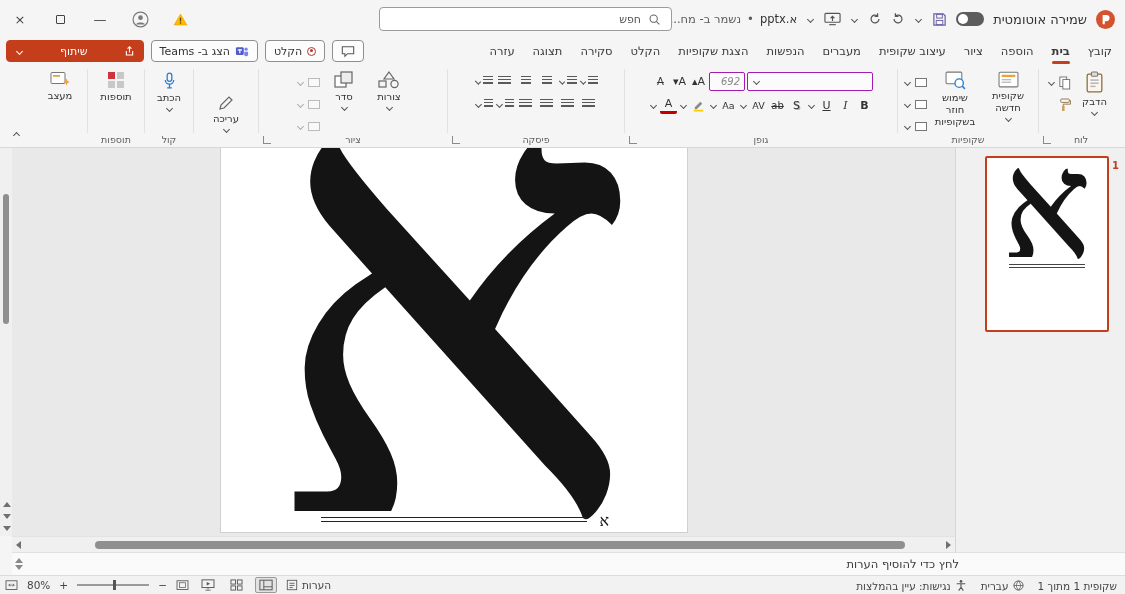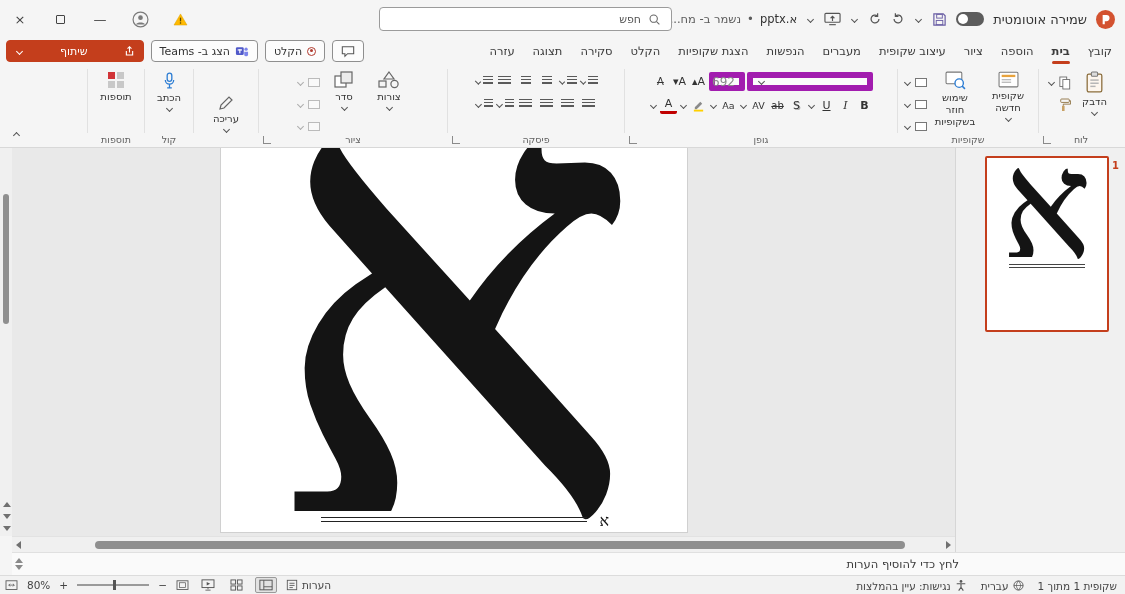--- a/index.html
+++ b/index.html
@@ -42,22 +42,22 @@
   .rlabel{position:absolute;bottom:2px;left:0;right:0;text-align:center;font-size:9.5px;color:#5f5f5f;}
   .gdiv{width:1px;background:#e1e1e1;margin:5px 0 14px;}
   .launch{position:absolute;left:4px;bottom:3px;width:8px;height:8px;border-left:1px solid #8a8a8a;border-bottom:1px solid #8a8a8a;}
   .bigbtn{display:flex;flex-direction:column;align-items:center;gap:2px;padding:4px 3px 0;border-radius:3px;min-width:42px;cursor:default;}
   .blbl{font-size:10px;line-height:1.2;text-align:center;color:#333;max-width:56px;}
   .smcol{display:flex;flex-direction:column;justify-content:flex-start;gap:7px;padding-top:8px;}
   .smbtn{display:flex;align-items:center;gap:3px;height:15px;cursor:default;}
   .mini-slide{width:12px;height:9px;border:1px solid #777;background:#fff;display:inline-block;}
   .fcol{display:flex;flex-direction:column;gap:5px;padding-top:5px;}
   .frow{display:flex;align-items:center;gap:2px;}
-  .combo{height:19px;border:6px solid #a21caf;background:#fbfbfb;border-radius:2px;display:flex;align-items:center;
-         justify-content:space-between;padding:0 4px;color:#8a8a8a;font-size:12px;}
+  .combo{height:19px;border:1px solid #a21caf;background:#fbfbfb;border-radius:2px;display:flex;align-items:center;
+         justify-content:space-between;padding:0 4px;color:#8a8a8a;font-size:10px;font-style:italic;}
   .fbtn{min-width:17px;height:18px;display:flex;align-items:center;justify-content:center;font-size:11px;color:#333;
         border-radius:2px;padding:0 2px;cursor:default;}
   .b-bold{font-weight:bold;}
   .b-italic{font-style:italic;font-family:"DejaVu Serif",serif;}
   .b-under{text-decoration:underline;}
   .b-strike{text-decoration:line-through;font-size:10px;}
   .b-shadow{text-shadow:1px 1px 0 #aaa;}
   .b-small{font-size:9.5px;}
   .b-color{border-bottom:3px solid #c00000;line-height:1;}
   .pbtn{width:19px;height:18px;display:flex;align-items:center;justify-content:center;gap:1px;border-radius:2px;cursor:default;}
@@ -496,20 +496,32 @@
               <rect x="1" y="10" width="7" height="7" fill="#c8c8c8"></rect>
               <rect x="10" y="10" width="7" height="7" fill="#c8c8c8"></rect>
             </svg>
         </span>
         <span class="blbl">תוספות</span>
       </div>
       <span class="rlabel">תוספות</span>
     </div>
     <span class="gdiv"></span>
 
+    <div class="rgroup" style="width:54px">
+      <div class="bigbtn">
+        <span class="tbi">
+          <svg width="21" height="17" viewBox="0 0 21 16">
+              <rect x="1" y="1" width="14" height="11" rx="1" fill="#fff" stroke="#777"></rect>
+              <rect x="3" y="3.5" width="7" height="1.8" fill="#e8a33d"></rect>
+              <path d="M16.5 7l1 2.5 2.5 1-2.5 1-1 2.5-1-2.5-2.5-1 2.5-1z" fill="#e8a33d"></path>
+            </svg>
+        </span>
+        <span class="blbl">מעצב</span>
+      </div>
+    </div>
 
     <span class="collapse"><span class="chev up"></span></span>
   </section>
 
   <div class="vscroll">
     <span class="vthumb"></span>
   </div>
   <div class="slidenav" style="top:502px">
     <span class="tri-u"></span>
     <span class="tri-d"></span>

